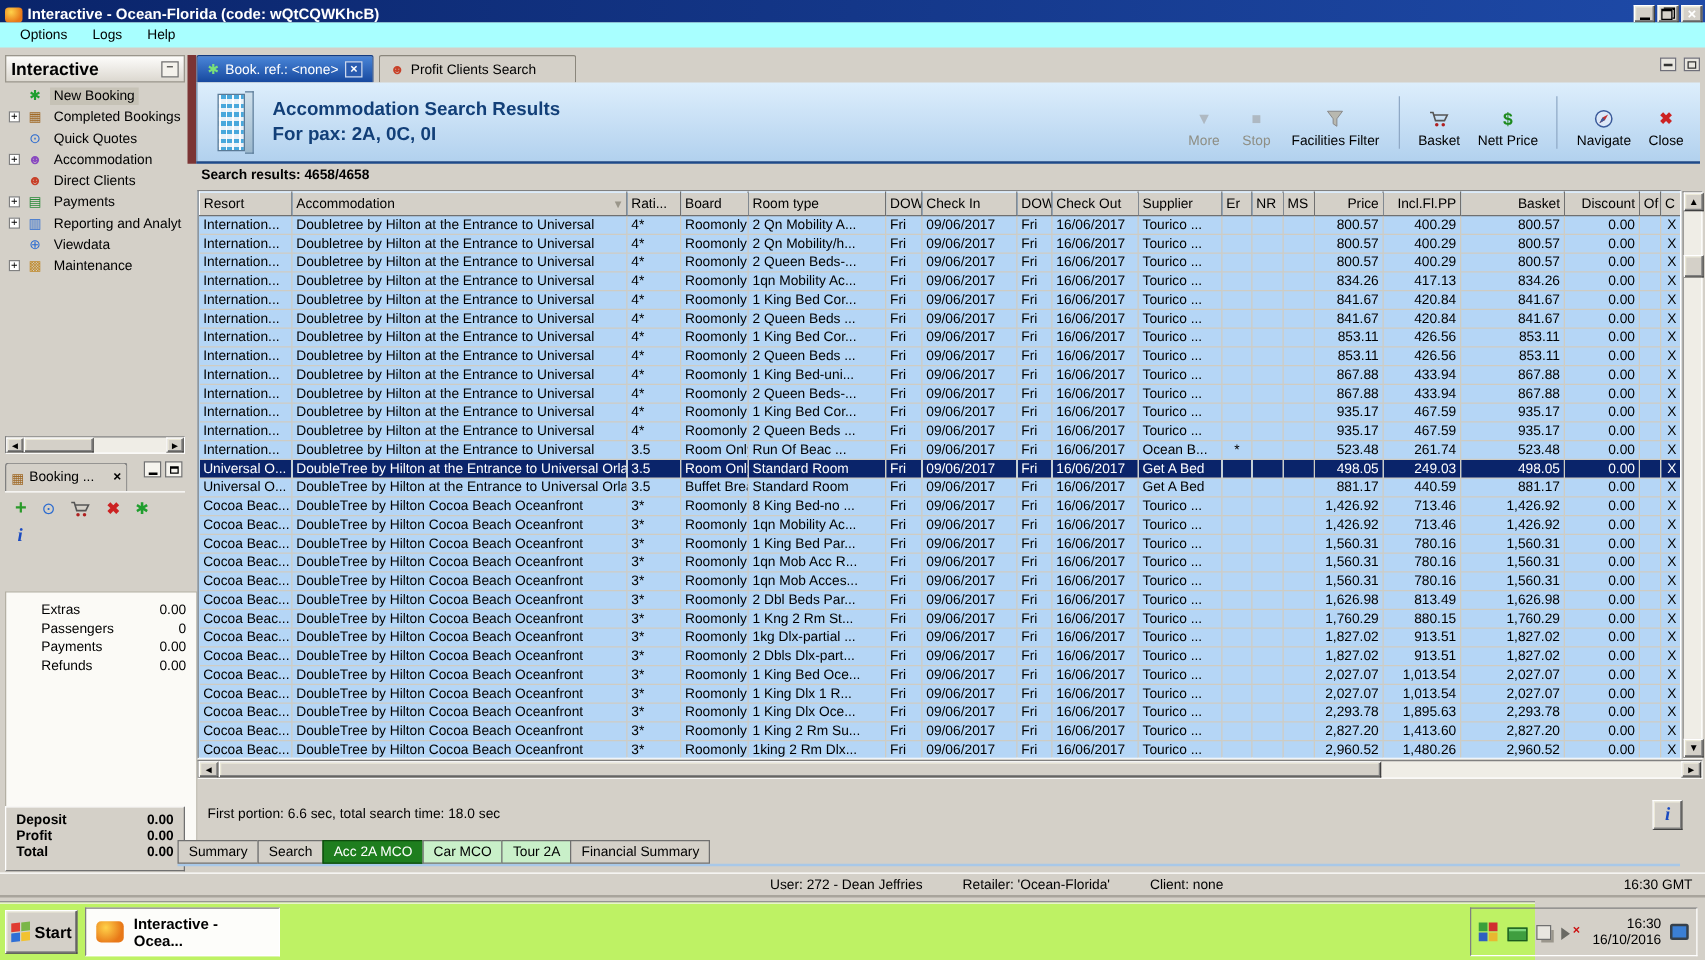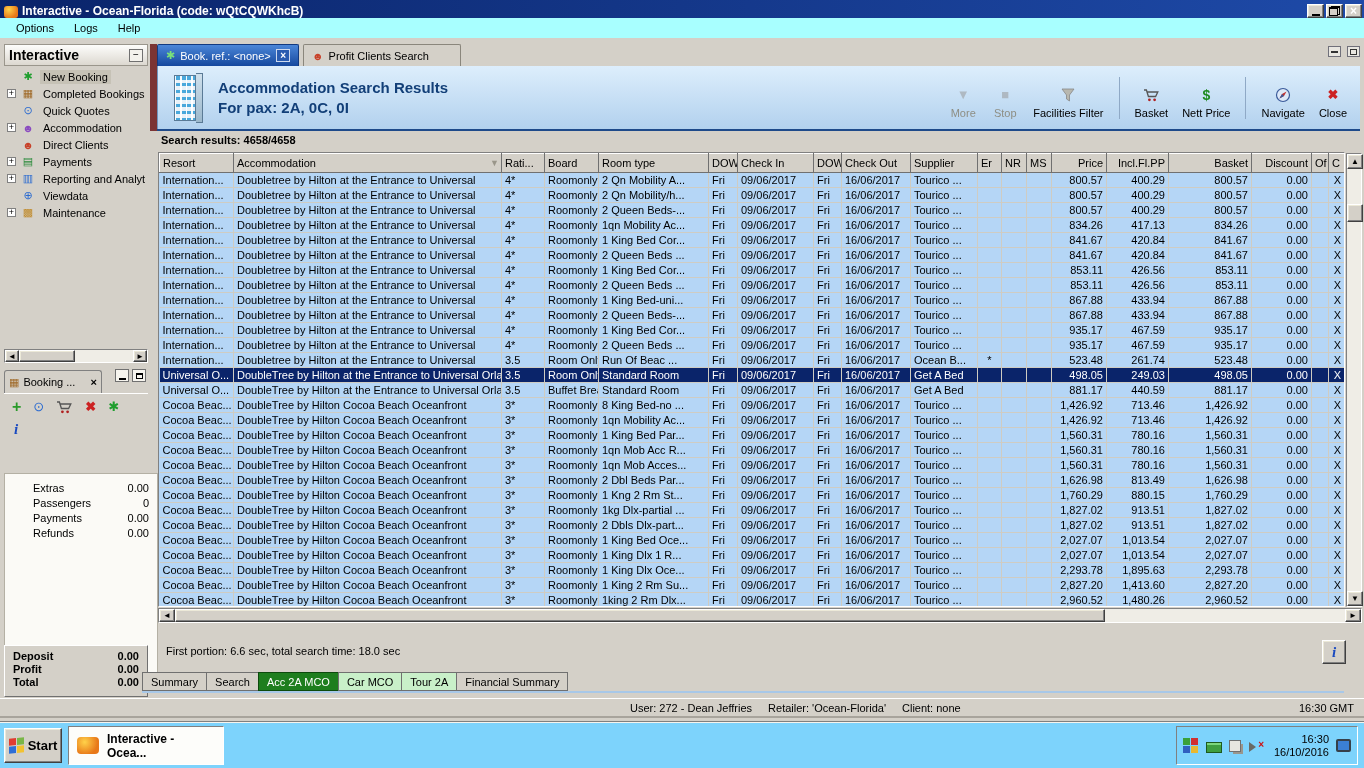--- a/index.html
+++ b/index.html
@@ -127,25 +127,25 @@
   
   #portion-status { left:166px; top:645px; }
   #info-button { left:1322px; top:640px; width:24px; height:24px; display:flex; align-items:center; justify-content:center; }
   #btab-strip { left:142px; top:672px; width:1202px; height:21px; display:flex; align-items:flex-end; border-bottom:2px solid #a8c8e8; }
   .btab { height:19px; display:flex; align-items:center; padding:0 8px; background:#d4d0c8; border:1px solid #707070; margin-right:-1px; white-space:nowrap; }
   .btab.tab-green-active { background:#1e7e1e; color:#fff; border-color:#0c4a0c; }
   .btab.tab-green { background:#c9f0c9; }
 
   
   #app-statusbar { left:0; top:698px; width:1364px; height:20px; border-top:1px solid #fff; box-shadow:0 -2px 0 #a8a49c inset; background:#d4d0c8; }
-  #app-statusbar .grp { position:absolute; left:630px; top:3px; display:flex; gap:16px; white-space:nowrap; }
+  #app-statusbar .grp { position:absolute; left:616px; top:3px; display:flex; gap:32px; white-space:nowrap; }
   #app-statusbar .time { position:absolute; right:10px; top:3px; }
 
   
-  #taskbar { left:0; top:722px; width:1364px; height:46px; background:#7dd3fc; border-top:1px solid #f6f4ee; box-shadow:0 -1px 0 #808080; }
+  #taskbar { left:0; top:722px; width:1228px; height:46px; background:#bef264; border-top:1px solid #f6f4ee; box-shadow:0 -1px 0 #808080; }
   #start-btn { position:absolute; left:4px; top:5px; width:58px; height:35px; display:flex; align-items:center; justify-content:center; gap:4px; font-weight:bold; font-size:13px; }
   .winflag { width:15px; height:15px; display:grid; grid-template-columns:7px 7px; grid-template-rows:7px 7px; gap:1px; transform:skewY(-6deg); }
   .winflag i { display:block; }
   .wf1{background:#e03c31}.wf2{background:#7ab648}.wf3{background:#2f6fd6}.wf4{background:#f2c230}
   #task-item { position:absolute; left:68px; top:3px; width:156px; height:39px; background:#fdfdfa; border:1px solid; border-color:#808080 #fff #fff #808080; display:flex; align-items:center; gap:8px; padding:0 8px; font-weight:bold; font-size:12px; }
   #task-item .ticon { width:22px; height:17px; border-radius:4px; background:radial-gradient(circle at 35% 30%,#ffd24a,#e87818 70%); flex:none; }
   #tray { position:absolute; left:1176px; top:3px; width:182px; height:39px; border:1px solid; border-color:#808080 #fff #fff #808080; display:flex; align-items:center; gap:7px; padding:0 6px; }
   .tray-ic { width:16px; height:16px; position:relative; flex:none; }
   #tray-grid { display:grid; grid-template-columns:7px 7px; grid-template-rows:7px 7px; gap:1px; }
   #tray-grid i { display:block; }

